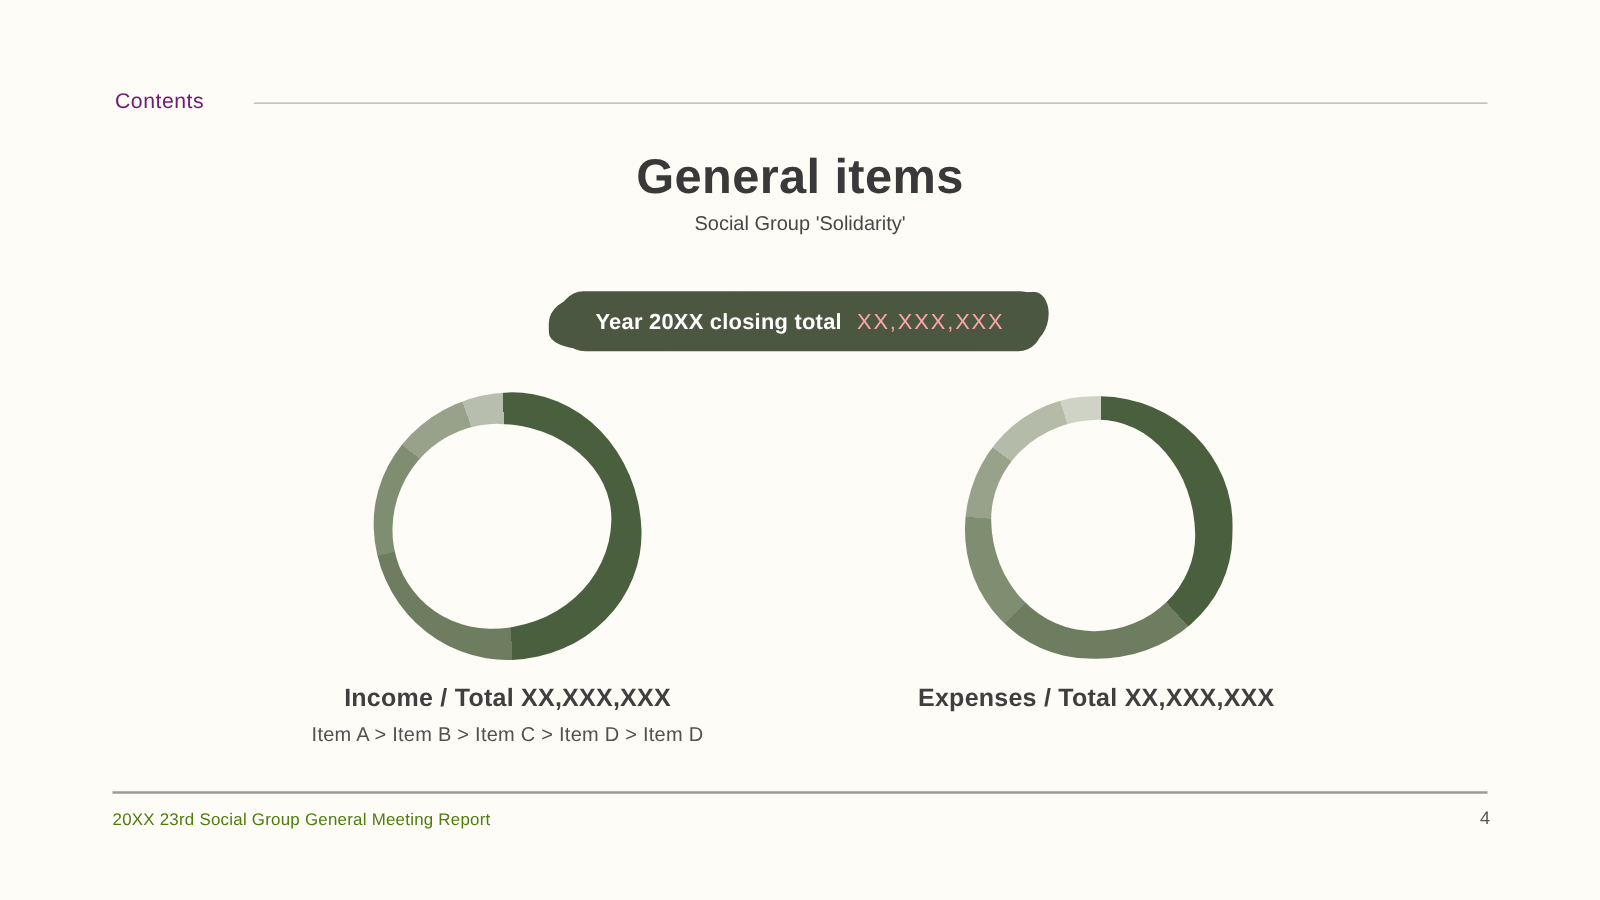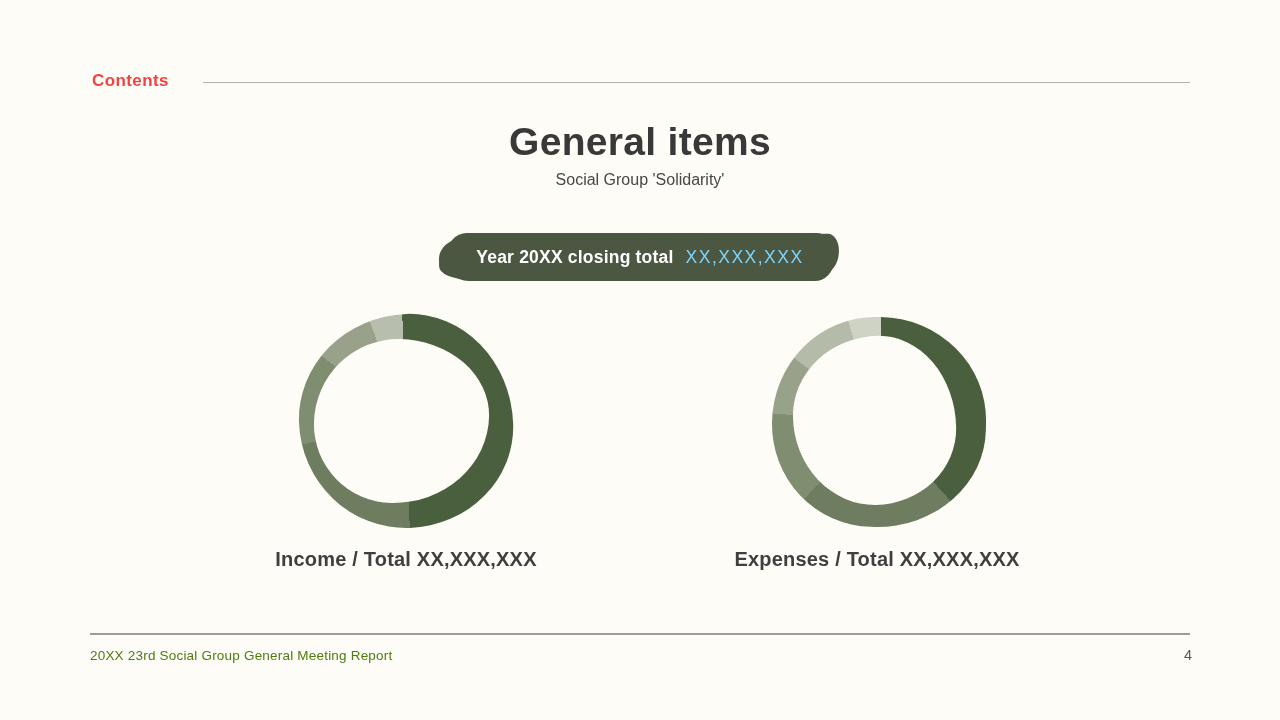--- a/index.html
+++ b/index.html
@@ -5,21 +5,21 @@
   html,body { margin:0; padding:0; }
   body {
     width:1280px; height:720px; position:relative; overflow:hidden;
     background:#fdfcf7;
     font-family:"Liberation Sans", sans-serif;
     color:#3e3e3e;
   }
   .abs { position:absolute; }
 
   
-  .contents-label { left:92px; top:71px; font-size:17px; letter-spacing:0.4px; color:#ef4444;font-weight:bold; }
+  .contents-label { left:92px; top:71px; font-size:17px; letter-spacing:0.4px; color:#701a75; }
   .header-rule { left:203px; top:82px; width:987px; height:1px; background:#b3b2ac; }
 
   
   .title { left:0; width:1280px; top:120px; text-align:center; font-size:39px; font-weight:bold; color:#393939; letter-spacing:0.3px; }
   .subtitle { left:0; width:1280px; top:171px; text-align:center; font-size:16px; color:#474747; }
 
   
   .badge {
     left:446px; top:233px; width:388px; height:48px;
     border-radius:26px 22px 24px 28px / 30px 24px 26px 30px;
@@ -27,21 +27,21 @@
     z-index:0;
   }
   .badge::before {
     content:""; position:absolute; inset:3px -5px 4px -7px;
     background:inherit;
     border-radius:42px 18px 30px 46px / 34px 28px 40px 22px;
     transform:rotate(-0.7deg);
     z-index:-1;
   }
   .badge-label { color:#ffffff; font-weight:bold; font-size:17.5px; letter-spacing:0.2px; }
-  .badge-value { color:#7dd3fc; font-size:17.5px; letter-spacing:1.5px; }
+  .badge-value { color:#fca5a5; font-size:17.5px; letter-spacing:1.5px; }
 
   
   .donut { position:absolute; }
   .donut-income  { left:299px; top:314px; width:214px; height:214px;
     border-radius:52% 48% 50% 50% / 49% 53% 47% 51%; transform:rotate(-2deg); }
   .donut-expenses{ left:772px; top:317px; width:214px; height:210px;
     border-radius:49% 51% 52% 48% / 52% 50% 48% 50%; transform:rotate(1deg); }
   .hole { position:absolute; background:#fdfcf7; }
   .donut-income  .hole { left:15px; top:25px; width:175px; height:164px;
     border-radius:48% 52% 55% 45% / 52% 46% 54% 48%; transform:rotate(3deg); }
@@ -72,20 +72,21 @@
 <div class="abs badge" style="background: rgb(75, 87, 65);">
   <span class="badge-label">Year 20XX closing total</span>
   <span class="badge-value">XX,XXX,XXX</span>
 </div>
 
 <div class="donut donut-income" style="background: conic-gradient(rgb(74, 95, 62) 0deg, rgb(74, 95, 62) 180deg, rgb(110, 125, 96) 180deg, rgb(110, 125, 96) 259.2deg, rgb(127, 141, 112) 259.2deg, rgb(127, 141, 112) 309.6deg, rgb(152, 162, 139) 309.6deg, rgb(152, 162, 139) 342deg, rgb(183, 190, 173) 342deg, rgb(183, 190, 173) 360deg);">
   <div class="hole" style="background: rgb(253, 252, 247);"></div>
 </div>
 <div class="abs caption caption-income">
   <div class="caption-title">Income / Total XX,XXX,XXX</div>
+  <div class="caption-items">Item A &gt; Item B &gt; Item C &gt; Item D &gt; Item D</div>
 </div>
 
 <div class="donut donut-expenses" style="background: conic-gradient(rgb(74, 95, 62) 0deg, rgb(74, 95, 62) 136.8deg, rgb(110, 125, 96) 136.8deg, rgb(110, 125, 96) 223.2deg, rgb(127, 141, 112) 223.2deg, rgb(127, 141, 112) 273.6deg, rgb(152, 162, 139) 273.6deg, rgb(152, 162, 139) 306deg, rgb(180, 187, 169) 306deg, rgb(180, 187, 169) 342deg, rgb(206, 211, 198) 342deg, rgb(206, 211, 198) 360deg);">
   <div class="hole" style="background: rgb(253, 252, 247);"></div>
 </div>
 <div class="abs caption caption-expenses">
   <div class="caption-title">Expenses / Total XX,XXX,XXX</div>
 </div>
 
 <div class="abs footer-rule"></div>

